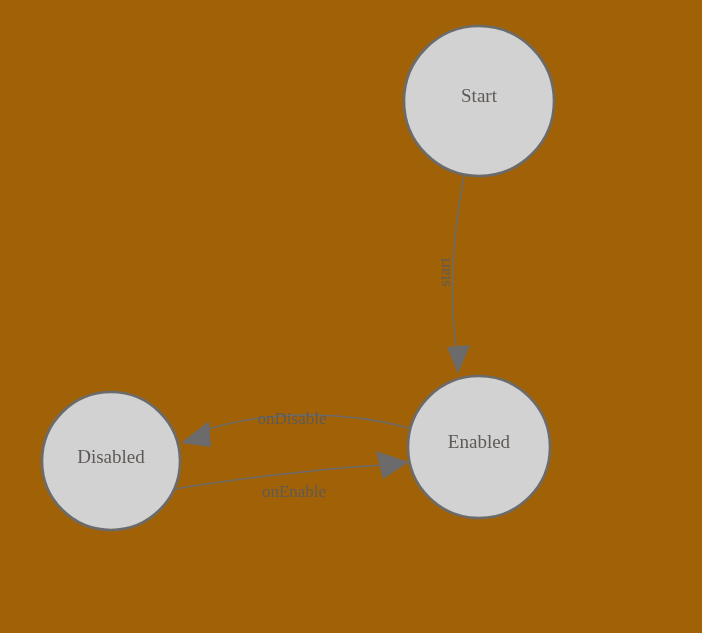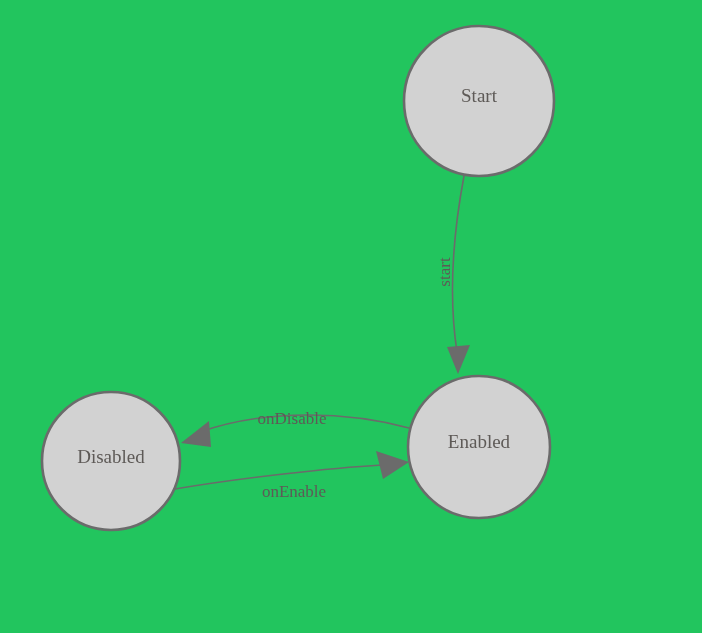--- a/index.html
+++ b/index.html
@@ -11,21 +11,21 @@
   body {
     width: 702px;
     height: 633px;
     overflow: hidden;
     font-family: "Liberation Serif", "DejaVu Serif", serif;
   }
   #diagram-canvas {
     position: relative;
     width: 702px;
     height: 633px;
-    background: #22c55e;
+    background: #a16207;
   }
   svg#graph {
     display: block;
     width: 702px;
     height: 633px;
   }
   .node-circle {
     fill: #d2d2d2;
     stroke: #6b6b6b;
     stroke-width: 2.6;

